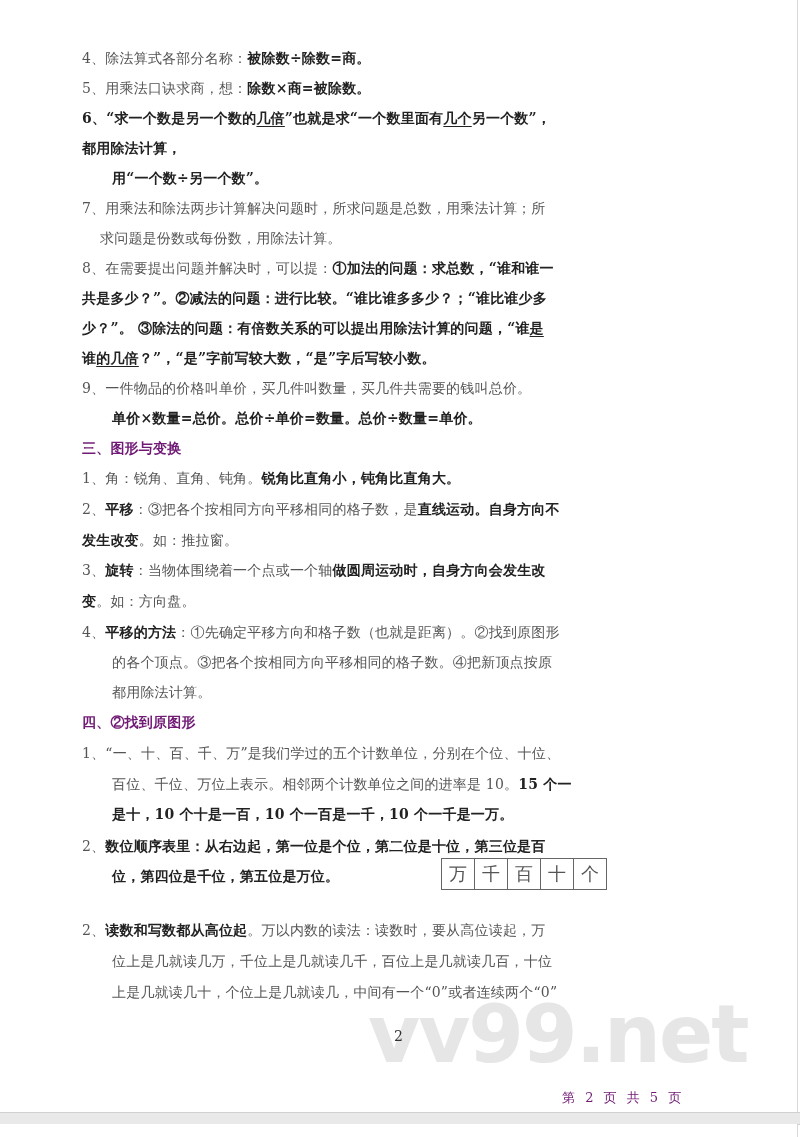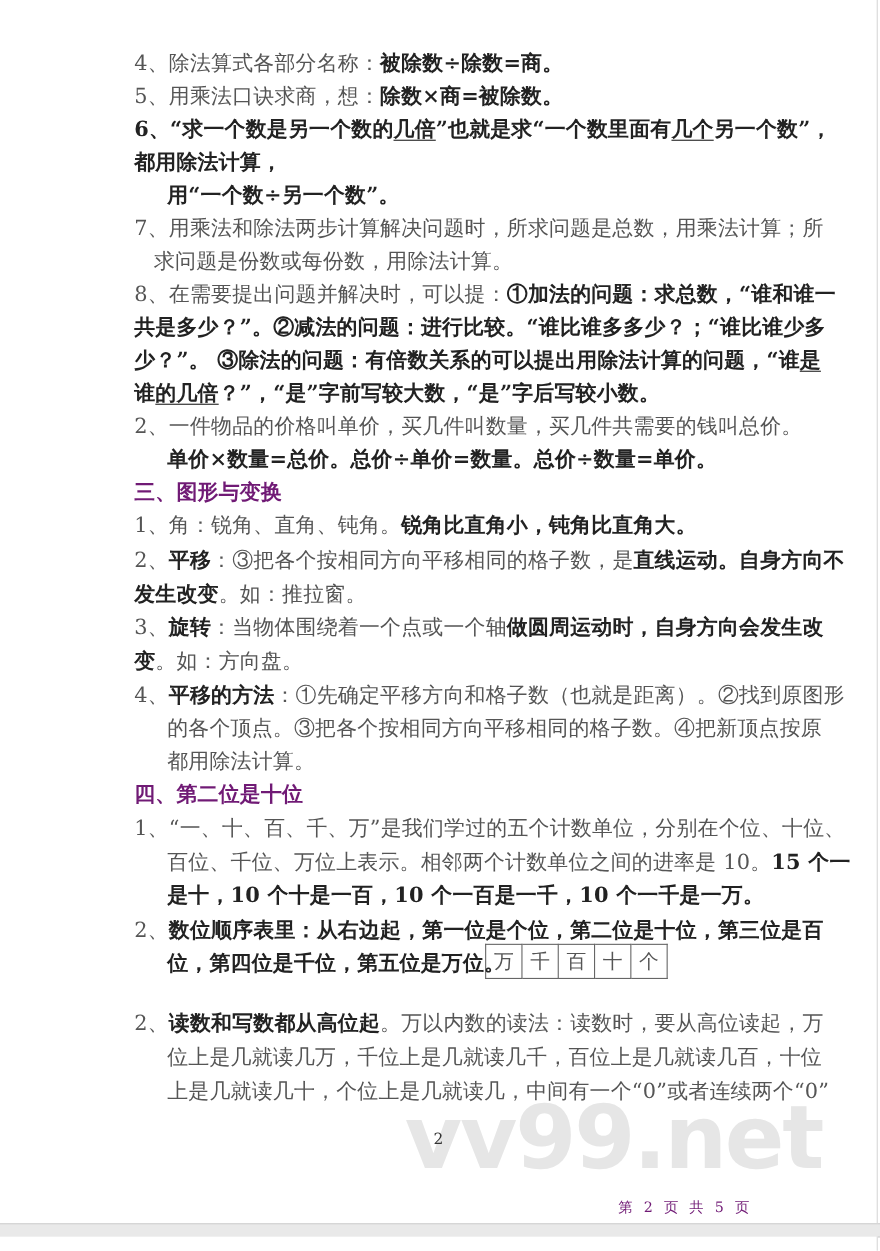--- a/index.html
+++ b/index.html
@@ -5,21 +5,21 @@
   html, body { margin:0; padding:0; }
   body {
     width:800px; height:1137px; overflow:hidden; position:relative;
     background:#ffffff;
     font-family:"DejaVu Serif","Liberation Serif",serif;
     color:#2b2b2b;
   }
   .page { position:absolute; left:0; top:0; width:797px; height:1112px; background:#fff; border-right:1px solid #d8d8d8; }
   .gap { position:absolute; left:0; top:1112px; width:800px; height:11px; background:#e9e9e9; border-top:1px solid #d0d0d0; border-bottom:1px solid #d0d0d0; }
   .next-page { position:absolute; left:0; top:1124px; width:797px; height:13px; background:#fff; border-right:1px solid #d8d8d8; }
-  .line { position:absolute; left:0; white-space:nowrap; font-size:19px; line-height:24px; letter-spacing:0.2px;margin-left:40px; }
+  .line { position:absolute; left:0; white-space:nowrap; font-size:14px; line-height:24px; letter-spacing:0.2px; }
   .n { color:#555; font-weight:normal; }
   .b { color:#222; font-weight:bold; }
   .u { text-decoration:underline; text-underline-offset:3px; }
   .hdr { font-weight:bold; color:#701a75; text-underline-offset:4px; }
   .place-table { position:absolute; left:441px; top:858px; border-collapse:collapse; }
   .place-table td { border:1px solid #666; width:32px; height:30px; padding:0; text-align:center; font-size:18px; color:#555; }
   .page-num { position:absolute; left:394px; top:1028px; font-size:14px; color:#333; }
   .footer { position:absolute; left:562px; top:1089px; font-size:13px; color:#701a75; letter-spacing:3px; }
   .watermark { position:absolute; left:368px; top:988px; font-family:"DejaVu Sans","Liberation Sans",sans-serif; font-weight:bold; font-size:80px; color:#e6e6e6; letter-spacing:-2px; z-index:0; }
   .content { position:absolute; left:0; top:0; width:797px; height:1112px; z-index:1; }
@@ -34,32 +34,32 @@
       <div class="line" style="left: 82px; top: 76px;"><span class="n">5、用乘法口诀求商，想：</span><span class="b">除数×商=被除数。</span></div>
       <div class="line" style="left: 82px; top: 106px;"><span class="b">6、“求一个数是另一个数的</span><span class="b u">几倍</span><span class="b">”也就是求“一个数里面有</span><span class="b u">几个</span><span class="b">另一个数”，</span></div>
       <div class="line" style="left: 82px; top: 136px;"><span class="b">都用除法计算，</span></div>
       <div class="line" style="left: 112px; top: 166px;"><span class="b">用“一个数÷另一个数”。</span></div>
       <div class="line" style="left: 82px; top: 196px;"><span class="n">7、用乘法和除法两步计算解决问题时，所求问题是总数，用乘法计算；所</span></div>
       <div class="line" style="left: 100px; top: 226px;"><span class="n">求问题是份数或每份数，用除法计算。</span></div>
       <div class="line" style="left: 82px; top: 256px;"><span class="n">8、在需要提出问题并解决时，可以提：</span><span class="b">①加法的问题：求总数，“谁和谁一</span></div>
       <div class="line" style="left: 82px; top: 286px;"><span class="b">共是多少？”。②减法的问题：进行比较。“谁比谁多多少？；“谁比谁少多</span></div>
       <div class="line" style="left: 82px; top: 316px;"><span class="b">少？”。 ③除法的问题：有倍数关系的可以提出用除法计算的问题，“谁</span><span class="b u">是</span></div>
       <div class="line" style="left: 82px; top: 346px; text-align: center;"><span class="b">谁</span><span class="b u">的几倍</span><span class="b">？”，“是”字前写较大数，“是”字后写较小数。</span></div>
-      <div class="line" style="left: 82px; top: 376px;"><span class="n">2、一件物品的价格叫单价，买几件叫数量，买几件共需要的钱叫总价。</span></div>
+      <div class="line" style="left: 82px; top: 376px;"><span class="n">9、一件物品的价格叫单价，买几件叫数量，买几件共需要的钱叫总价。</span></div>
       <div class="line" style="left: 112px; top: 406px;"><span class="b">单价×数量=总价。总价÷单价=数量。总价÷数量=单价。</span></div>
       <div class="line" style="left: 82px; top: 436px;"><span class="hdr">三、图形与变换</span></div>
       <div class="line" style="left: 82px; top: 466px;"><span class="n">1、角：锐角、直角、钝角。</span><span class="b">锐角比直角小，钝角比直角大。</span></div>
       <div class="line" style="left: 82px; top: 497px;"><span class="n">2、</span><span class="b">平移</span><span class="n">：③把各个按相同方向平移相同的格子数，是</span><span class="b">直线运动。自身方向不</span></div>
       <div class="line" style="left: 82px; top: 528px;"><span class="b">发生改变</span><span class="n">。如：推拉窗。</span></div>
       <div class="line" style="left: 82px; top: 558px;"><span class="n">3、</span><span class="b">旋转</span><span class="n">：当物体围绕着一个点或一个轴</span><span class="b">做圆周运动时，自身方向会发生改</span></div>
       <div class="line" style="left: 82px; top: 589px;"><span class="b">变</span><span class="n">。如：方向盘。</span></div>
       <div class="line" style="left: 82px; top: 620px;"><span class="n">4、</span><span class="b">平移的方法</span><span class="n">：①先确定平移方向和格子数（也就是距离）。②找到原图形</span></div>
       <div class="line" style="left: 112px; top: 650px;"><span class="n">的各个顶点。③把各个按相同方向平移相同的格子数。④把新顶点按原</span></div>
       <div class="line" style="left: 112px; top: 680px;"><span class="n">都用除法计算。</span></div>
-      <div class="line" style="left: 82px; top: 710px;"><span class="hdr">四、第二位是十位</span></div>
+      <div class="line" style="left: 82px; top: 710px;"><span class="hdr">四、②找到原图形</span></div>
       <div class="line" style="left: 82px; top: 741px;"><span class="n">1、“一、十、百、千、万”是我们学过的五个计数单位，分别在个位、十位、</span></div>
       <div class="line" style="left: 112px; top: 772px;"><span class="n">百位、千位、万位上表示。相邻两个计数单位之间的进率是 10。</span><span class="b">15 个一</span></div>
       <div class="line" style="left: 112px; top: 802px;"><span class="b">是十，10 个十是一百，10 个一百是一千，10 个一千是一万。</span></div>
       <div class="line" style="left: 82px; top: 834px;"><span class="n">2、</span><span class="b">数位顺序表里：从右边起，第一位是个位，第二位是十位，第三位是百</span></div>
       <div class="line" style="left: 112px; top: 864px;"><span class="b">位，第四位是千位，第五位是万位。</span></div>
       <div class="line" style="left: 82px; top: 918px;"><span class="n">2、</span><span class="b">读数和写数都从高位起</span><span class="n">。万以内数的读法：读数时，要从高位读起，万</span></div>
       <div class="line" style="left: 112px; top: 949px;"><span class="n">位上是几就读几万，千位上是几就读几千，百位上是几就读几百，十位</span></div>
       <div class="line" style="left: 112px; top: 980px;"><span class="n">上是几就读几十，个位上是几就读几，中间有一个“0”或者连续两个“0”</span></div>
     </div>
 

